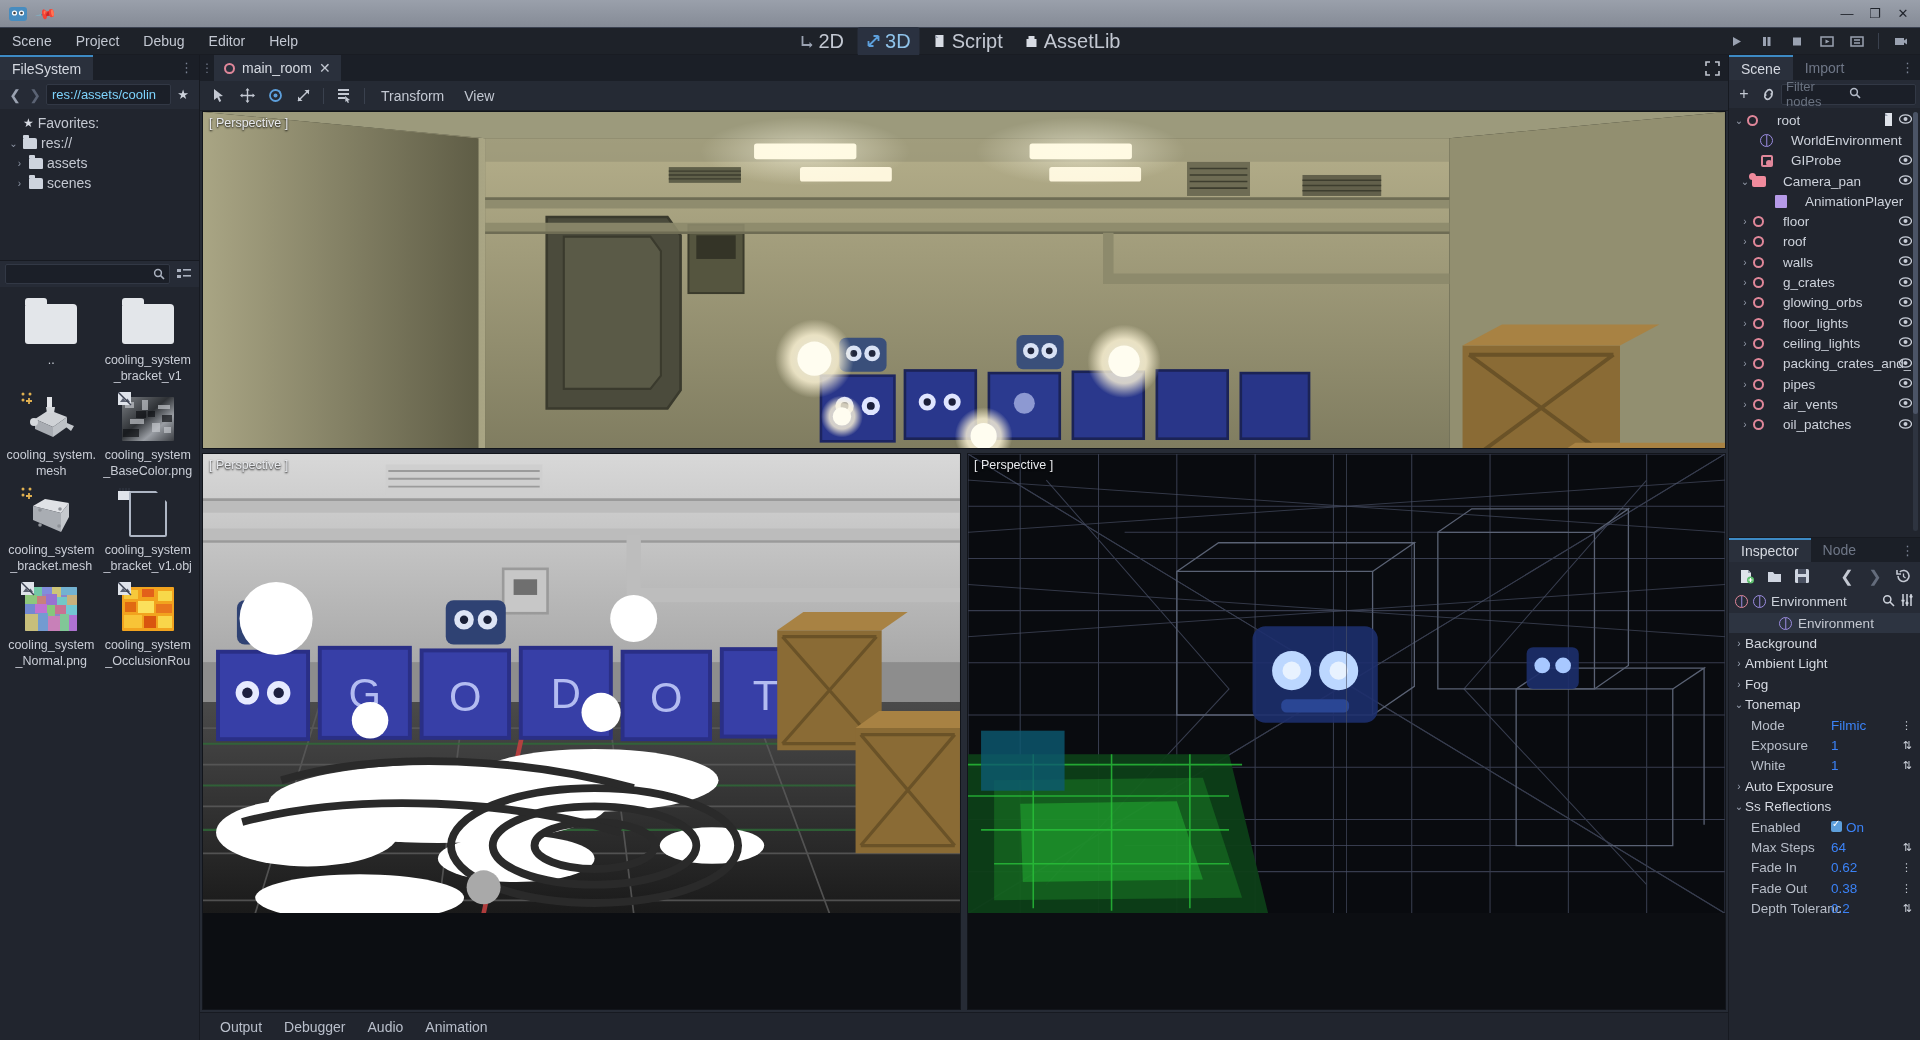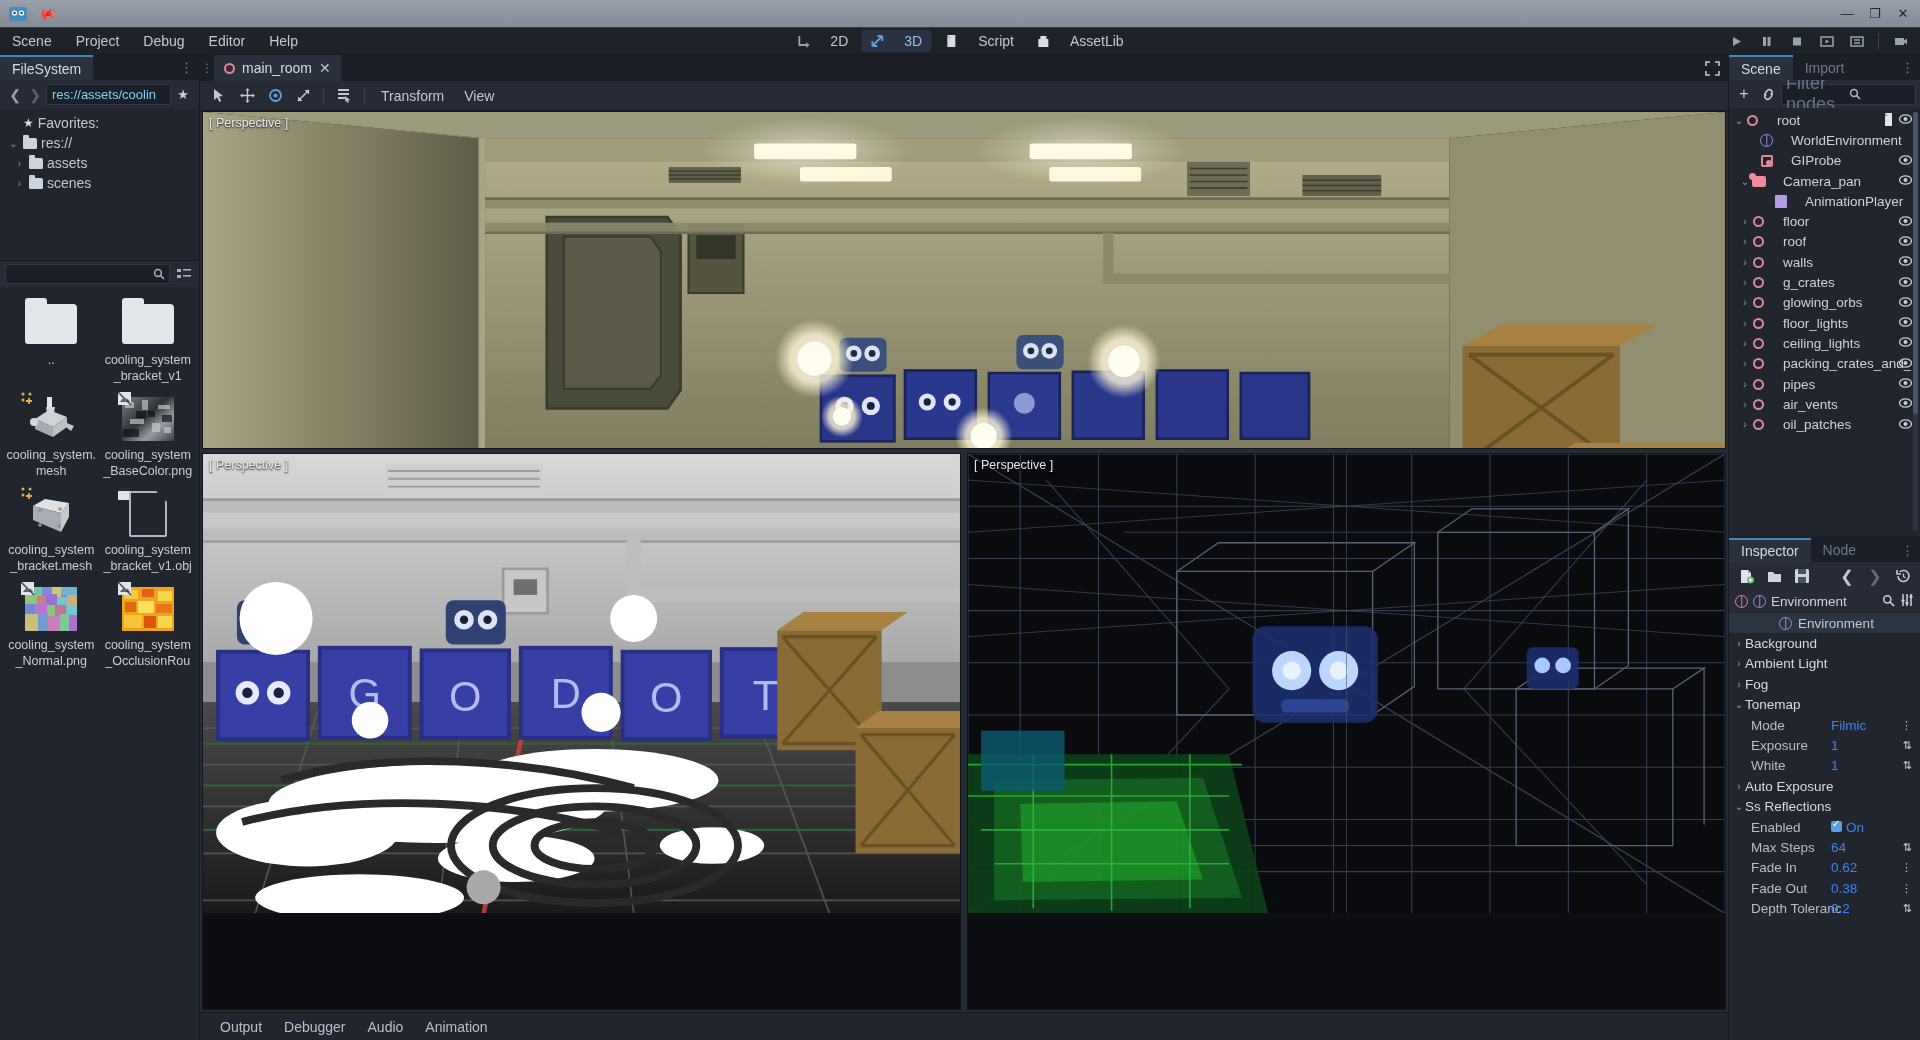--- a/index.html
+++ b/index.html
@@ -33,21 +33,21 @@
   
   #menubar {
     height: 27px; background: #1e2229; display: flex; align-items: center;
     position: relative; border-bottom: 1px solid #191c23;
   }
   .menu-item { padding: 3px 11px; font-size: 14px; color: #c3c8d2; border-radius: 3px; margin: 0 1px; }
   #menubar .center-tools {
     position: absolute; left: 50%; transform: translateX(-50%);
     display: flex; align-items: center; gap: 4px;
   }
-  .mode-btn { display:flex; align-items:center; gap:20px; padding: 3px 9px; border-radius:3px; font-size:14px; color:#c3c8d2; }
+  .mode-btn { display:flex; align-items:center; gap:5px; padding: 3px 9px; border-radius:3px; font-size:20px; color:#c3c8d2; }
   .mode-btn.active { background: #2a3140; color: #8fc3ea; }
   .mode-btn svg { display:block; }
   #menubar .right-tools {
     position: absolute; right: 6px; display: flex; align-items: center; gap: 3px;
   }
   .play-btn { width: 27px; height: 22px; display:flex; align-items:center; justify-content:center; border-radius:3px; }
   .sep-v { width: 1px; height: 16px; background: #3a414e; margin: 0 5px; }
 
   
   #main { display: flex; height: calc(1040px - 28px - 27px); width: 100%; }
@@ -119,21 +119,21 @@
   .bottom-tabs { height: 28px; background: #21252e; display: flex; align-items: center; gap: 2px; padding-left: 10px;
                  border-top: 1px solid #171a21; }
   .bt { padding: 3px 10px; font-size: 14px; color: #b9bfcb; border-radius: 3px; }
 
   
   #rightdock { width: 192px; background: #21252e; display: flex; flex-direction: column; border-left:1px solid #171a21;}
   .scene-toolrow { display: flex; align-items: center; gap: 2px; padding: 3px 4px; background: #262b36; }
   .st-btn { width: 22px; height: 22px; display:flex; align-items:center; justify-content:center; color:#c3c8d2; font-size:16px;}
   .filter-box { flex: 1; background:#1b1f28; border:1px solid #323845; border-radius:2px; height:21px;
                 display:flex; align-items:center; padding: 0 4px; }
-  .filter-box span { font-size:18px; color:#69718150; color:#6a7280; flex:1;}
+  .filter-box span { font-size:13px; color:#69718150; color:#6a7280; flex:1;}
 
   .node-tree { flex: 1; overflow: hidden; padding-top: 2px; position: relative; background:#21252e;}
   .nrow { display: flex; align-items: center; height: 20.3px; font-size: 13.5px; color: #cdd2db; position: relative; }
   .nrow .tw2 { width: 12px; text-align:center; font-size: 10px; color:#939aa9; flex:none;}
   .nrow .nlabel { white-space: nowrap; overflow: hidden; margin-left: 12px; }
   .eye { position: absolute; right: 8px; color: #c7ccd6; font-size: 12px; }
   .scr-ico { position:absolute; right: 26px; font-size: 11px; color:#dfe3ea;}
   .ni { width: 15px; height: 15px; flex: none; margin-right: 5px; display:flex; align-items:center; justify-content:center;}
   .ico-spatial { width: 11px; height: 11px; border-radius: 50%; border: 2px solid #e0879a; }
   .ico-world { width: 13px; height: 13px; border-radius: 50%; border: 1.5px solid #9b8ce0; position:relative; }

